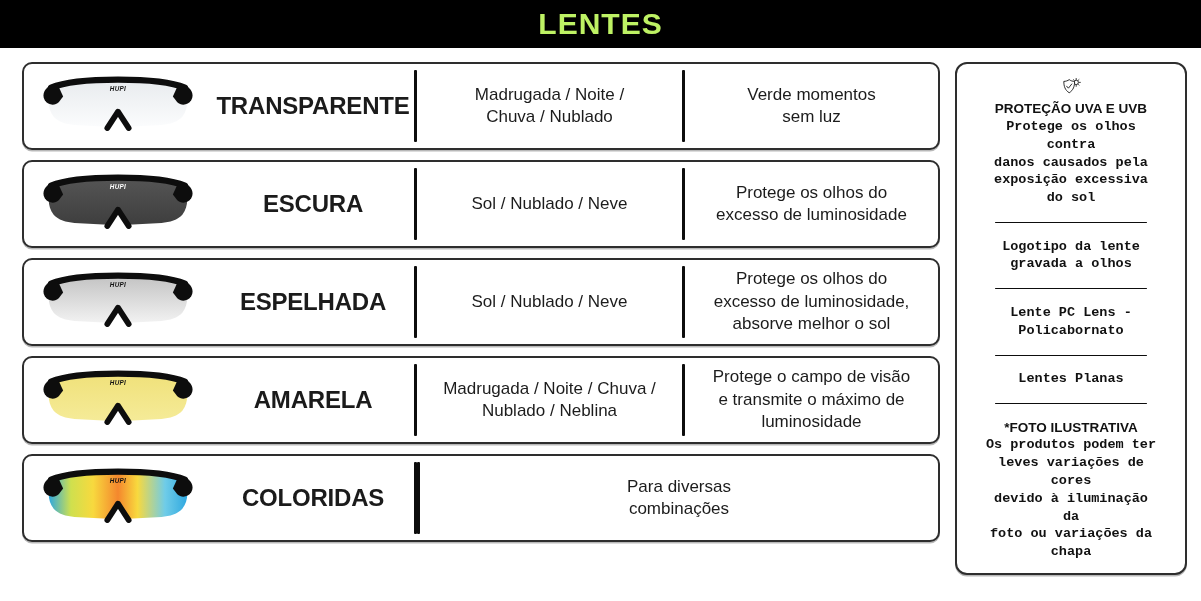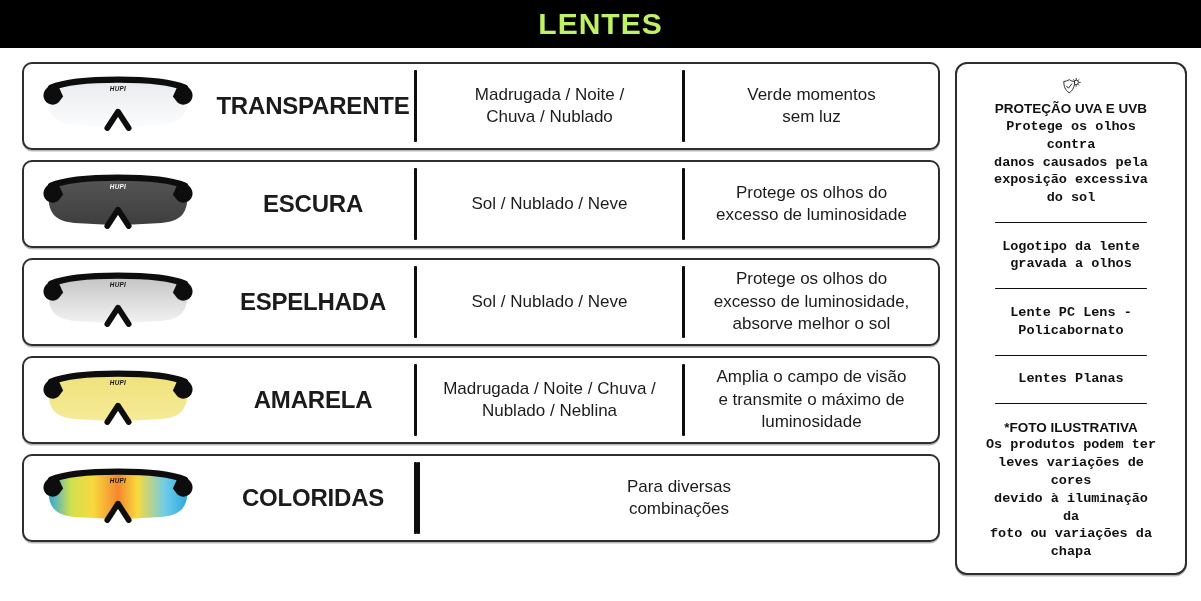--- a/index.html
+++ b/index.html
@@ -142,21 +142,21 @@
           <path fill="url(#g3)" d="M26,28 C62,16 198,16 234,28 C241,45 243,63 232,77 C225,85 212,89 199,90 L146,93 L130,73 L114,93 L61,90 C48,89 35,85 28,77 C17,63 19,45 26,28 Z"></path>
           <use href="#frame-def"></use>
           <text class="gbrand" x="130" y="36" fill="#111111">HUPI</text>
         </svg>
       </div>
       <div class="cell c-name">AMARELA</div>
       <div class="vdiv"></div>
       <div class="cell c-cond body-text ml">Madrugada / Noite / Chuva /
 Nublado / Neblina</div>
       <div class="vdiv"></div>
-      <div class="cell c-benefit body-text ml">Amplia o campo de visão
+      <div class="cell c-benefit body-text ml">Protege o campo de visão
 e transmite o máximo de
 luminosidade</div>
     </div>
 
     <div class="row">
       <div class="cell c-glasses">
         <svg class="gsvg" viewBox="0 0 260 120">
           <defs>
             <linearGradient id="g4" x1="0" y1="0" x2="1" y2="0">
               <stop offset="0" stop-color="#2fa8e0"></stop>

